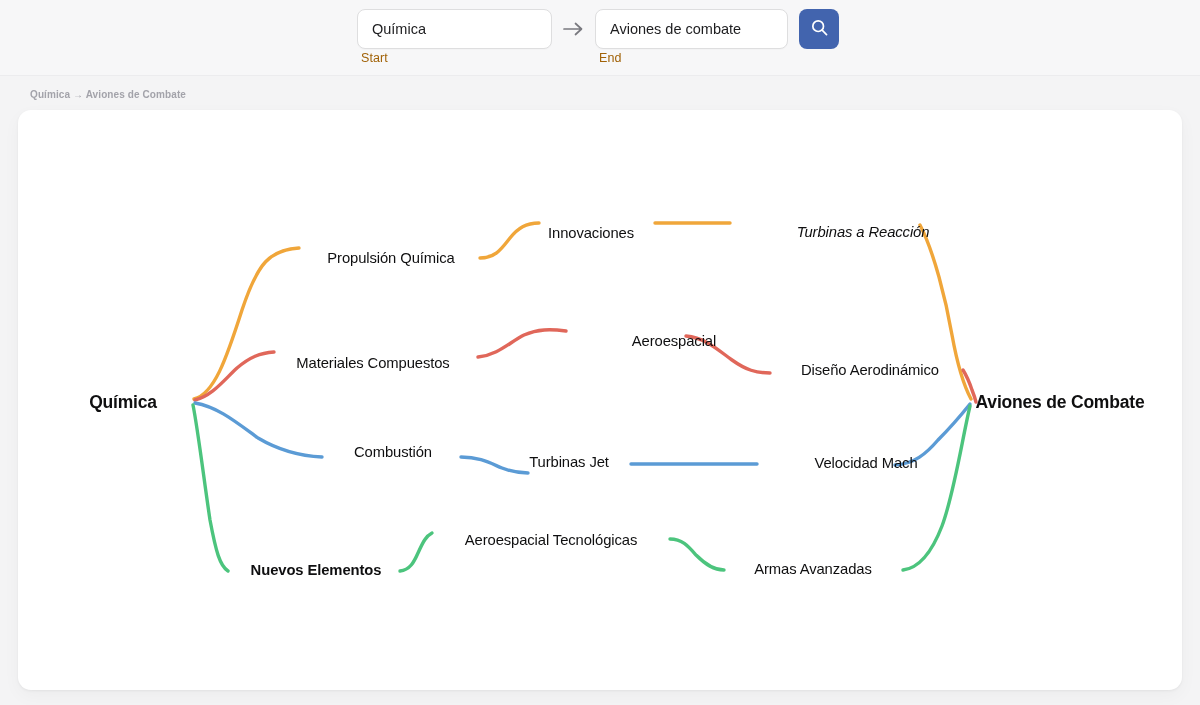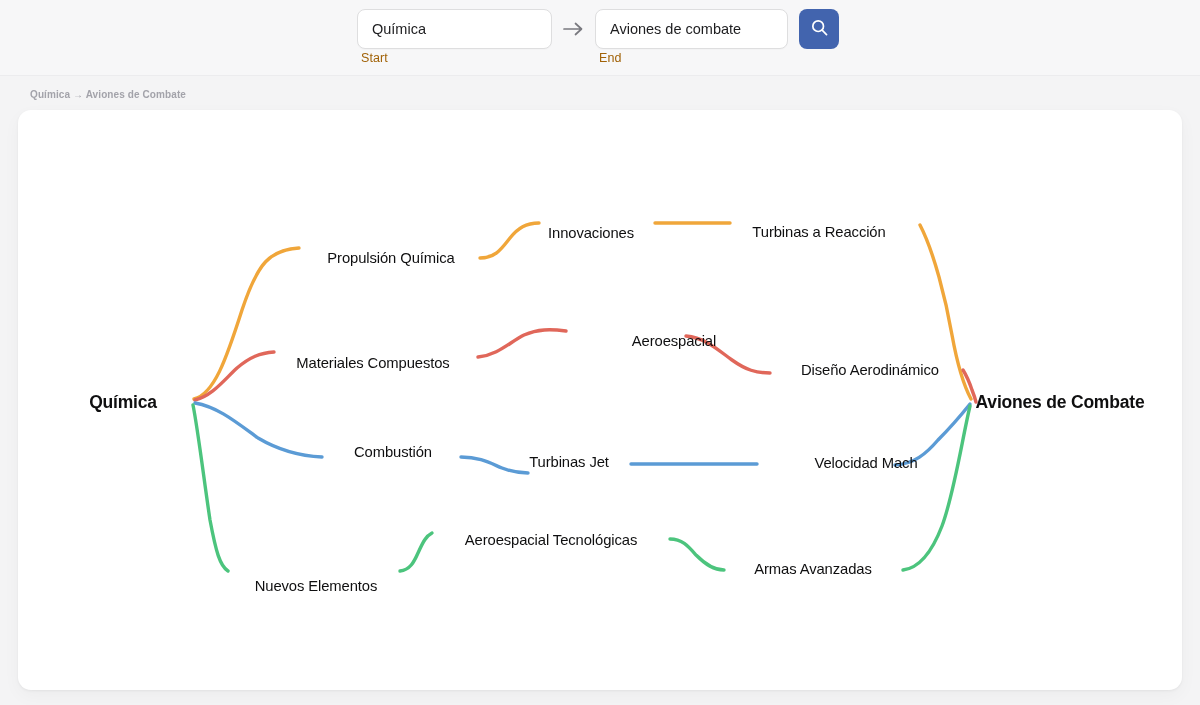--- a/index.html
+++ b/index.html
@@ -144,26 +144,26 @@
         <path d="M 175 295 C 180 320 186 370 192 410 C 198 442 202 456 210 461" stroke="#4cc47d" stroke-width="3.4" stroke-linecap="round" fill="none"></path>
         <path d="M 382 461 C 392 460 396 452 400 443 C 405 432 408 426 414 423" stroke="#4cc47d" stroke-width="3.4" stroke-linecap="round" fill="none"></path>
         <path d="M 652 429 C 664 429 670 436 678 445 C 688 455 696 460 706 460" stroke="#4cc47d" stroke-width="3.4" stroke-linecap="round" fill="none"></path>
         <path d="M 885 460 C 902 458 914 442 924 416 C 936 384 944 330 952 296" stroke="#4cc47d" stroke-width="3.4" stroke-linecap="round" fill="none"></path>
       </svg>
     <div id="labels">
         <div class="node-label endpoint" style="left: 105px; top: 292px;">Química</div>
         <div class="node-label endpoint" style="left: 1042px; top: 292px;">Aviones de Combate</div>
         <div class="node-label" style="left: 373px; top: 148px;">Propulsión Química</div>
         <div class="node-label" style="left: 573px; top: 123px;">Innovaciones</div>
-        <div class="node-label" style="left: 801px; top: 122px;">Turbinas a Reacción</div>
+        <div class="node-label" style="left: 845px; top: 122px; font-style: italic;">Turbinas a Reacción</div>
         <div class="node-label" style="left: 355px; top: 253px;">Materiales Compuestos</div>
         <div class="node-label" style="left: 628px; top: 231px; margin-left: 28px;">Aeroespacial</div>
         <div class="node-label" style="left: 852px; top: 260px;">Diseño Aerodinámico</div>
         <div class="node-label" style="left: 375px; top: 342px;">Combustión</div>
         <div class="node-label" style="left: 551px; top: 352px;">Turbinas Jet</div>
         <div class="node-label" style="left: 808px; top: 353px; margin-left: 40px;">Velocidad Mach</div>
-        <div class="node-label" style="left: 298px; top: 476px;">Nuevos Elementos</div>
+        <div class="node-label" style="left: 298px; top: 460px; font-weight: bold;">Nuevos Elementos</div>
         <div class="node-label" style="left: 533px; top: 430px;">Aeroespacial Tecnológicas</div>
         <div class="node-label" style="left: 795px; top: 459px;">Armas Avanzadas</div>
       </div>
   </div>
 
 </div>
 
 </body></html>

